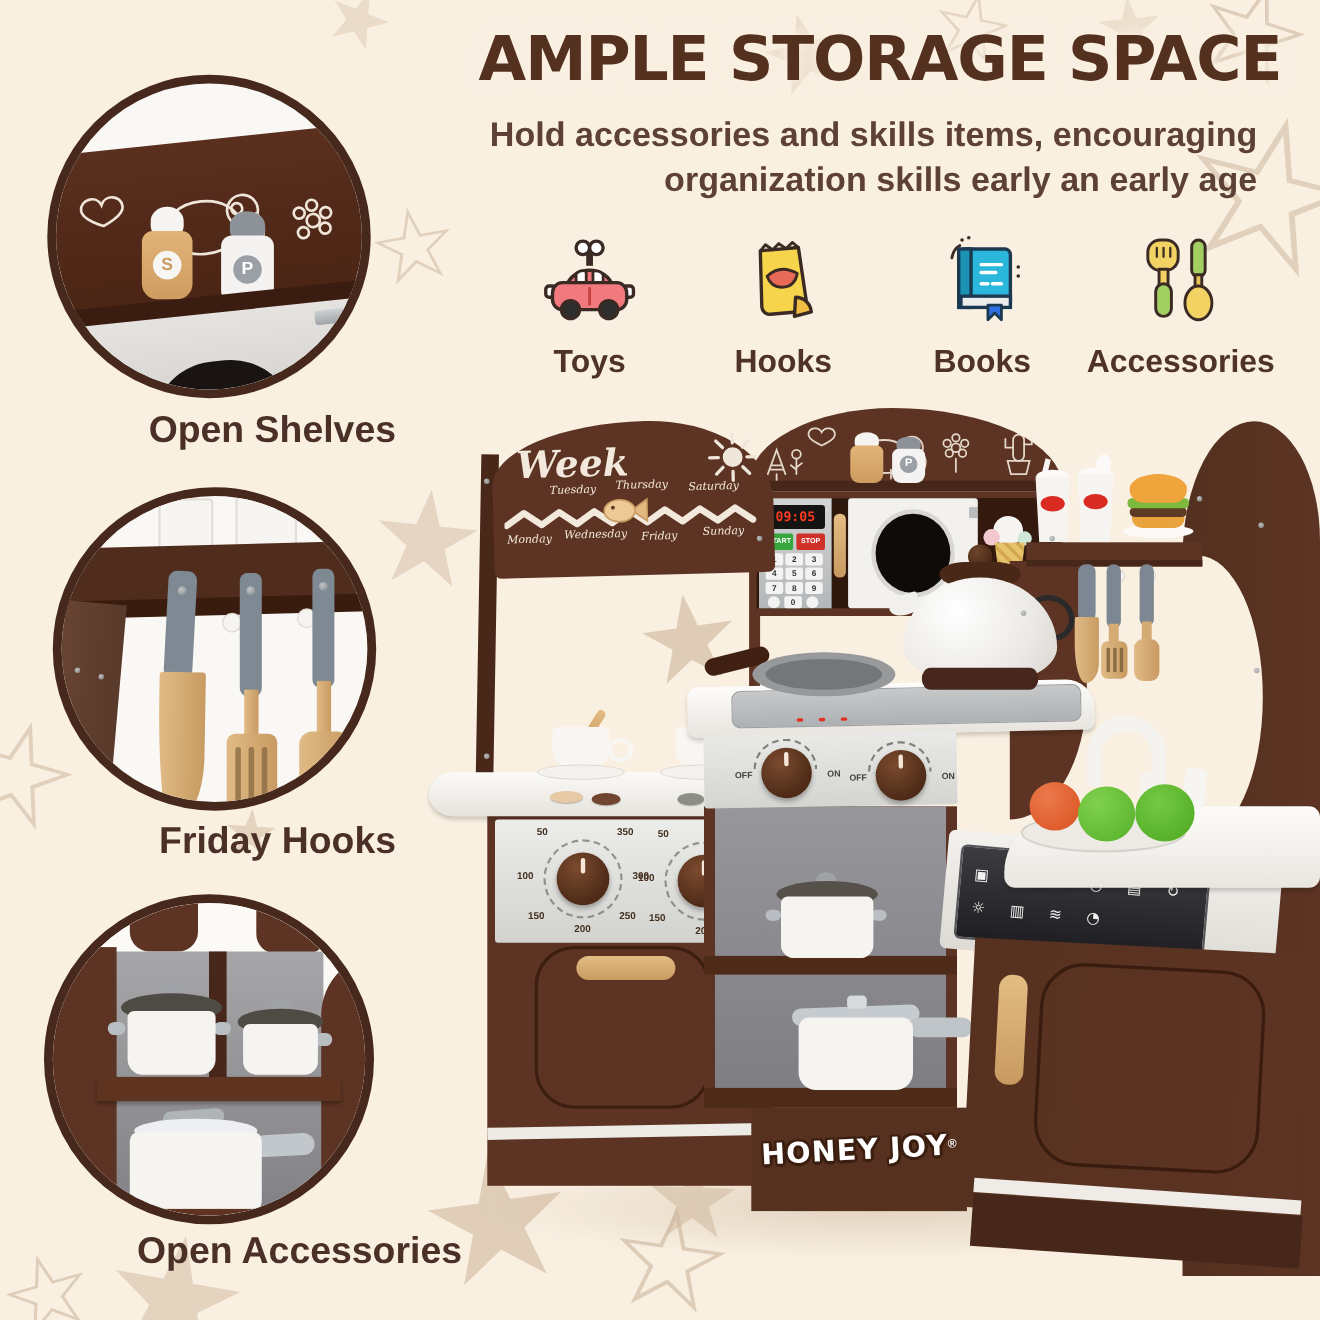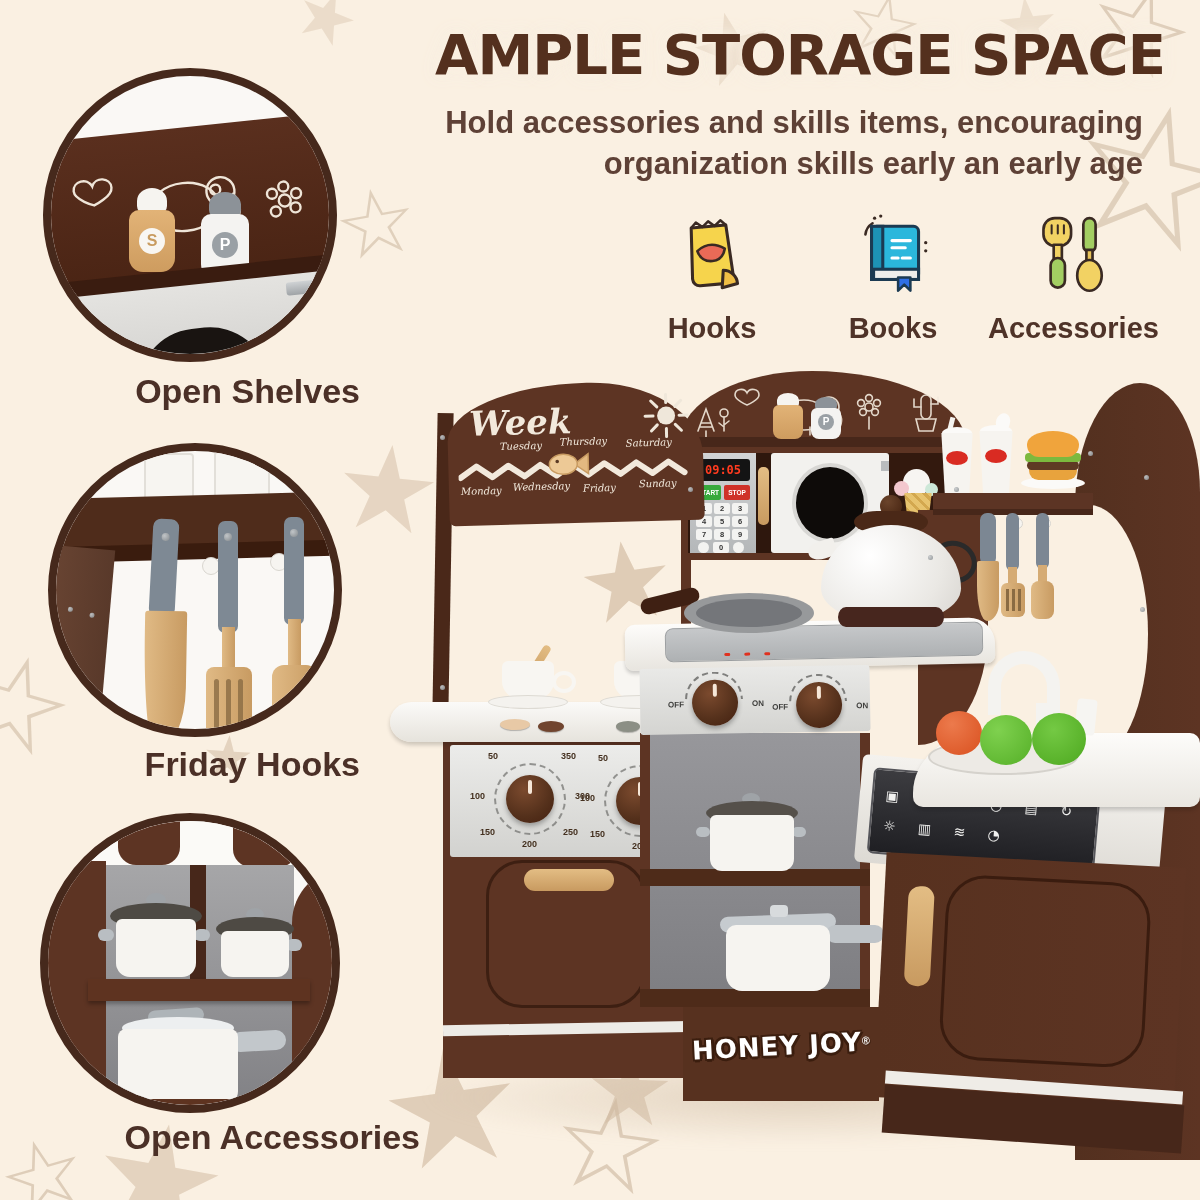--- a/index.html
+++ b/index.html
@@ -66,20 +66,39 @@
   <span class="star" style="left:380px;top:1028px;font-size:160px;transform:rotate(-8deg);opacity:.7">★</span>
   <span class="star o" style="left:552px;top:1082px;font-size:128px;transform:rotate(8deg);opacity:.55">☆</span>
   <span class="star" style="left:585px;top:1040px;font-size:100px;transform:rotate(2deg);opacity:.6">★</span>
 
   <div class="page-title">AMPLE STORAGE SPACE</div>
   <div class="page-sub">
     <div>Hold accessories and skills items, encouraging</div>
     <div>organization skills early an early age</div>
   </div>
 
+  <div class="cat" style="left:456px;top:212px">
+    <svg width="92" height="92" viewBox="0 0 90 90">
+      <g stroke="#3A2A23" stroke-width="3" stroke-linejoin="round">
+        <circle cx="39" cy="13" r="6" fill="#FFFFFF"></circle>
+          <circle cx="51" cy="13" r="6" fill="#FFFFFF"></circle>
+        <rect x="42" y="17" width="6" height="12" fill="#3A2A23" stroke="none"></rect>
+        <path d="M24,48 C30,28 60,28 66,48 Z" fill="#F2797E"></path>
+        <path d="M33,45 v-9 a8,8 0 0 1 9,-2 v11 z" fill="#FFFFFF" stroke-width="2.5"></path>
+        <path d="M48,45 v-11 a8,8 0 0 1 9,3 v8 z" fill="#FFFFFF" stroke-width="2.5"></path>
+        <rect x="6" y="47" width="9" height="10" rx="3" fill="#FFFFFF"></rect>
+        <rect x="75" y="47" width="9" height="10" rx="3" fill="#FFFFFF"></rect>
+        <rect x="12" y="44" width="66" height="24" rx="9" fill="#F2797E"></rect>
+        <path d="M45,48 v16" stroke="#C2403F" stroke-width="2.5"></path>
+        <circle cx="28" cy="68" r="8" fill="#2E2E2E"></circle>
+          <circle cx="62" cy="68" r="8" fill="#2E2E2E"></circle>
+      </g>
+    </svg>
+    <div class="cat-label">Toys</div>
+  </div>
 
   <div class="cat" style="left:632px;top:212px">
     <svg width="92" height="92" viewBox="0 0 90 90">
       <g stroke="#3A2A23" stroke-width="3" stroke-linejoin="round" transform="rotate(-5 45 42)">
         <path d="M27,14 h34 l3,50 a7,7 0 0 1 -7,7 h-26 a7,7 0 0 1 -7,-7 z" fill="#F6D44C"></path>
         <path d="M27,14 l5,-5 6,5 6,-5 6,5 6,-5 5,5" fill="none" stroke-width="2.5"></path>
         <path d="M31,37 q13,-10 27,0 q-3,11 -13,11 q-11,0 -14,-11 z" fill="#E96A57" stroke-width="2.5"></path>
       </g>
       <path d="M56,57 a14,14 0 0 1 14,13 l-15,4 z" fill="#F0BE45" stroke="#3A2A23" stroke-width="3" stroke-linejoin="round"></path>
     </svg>

